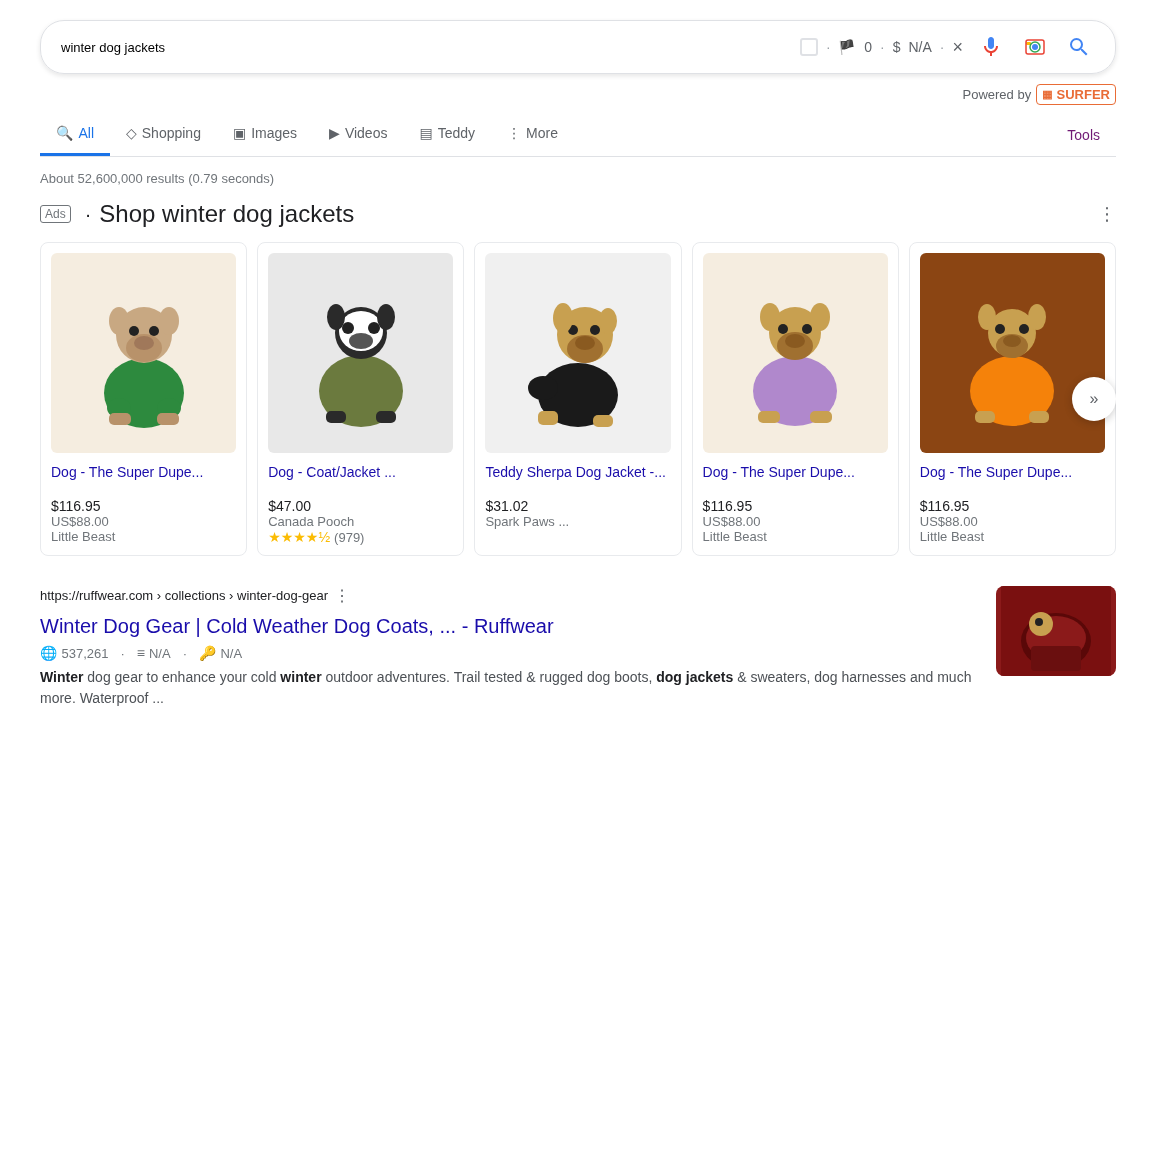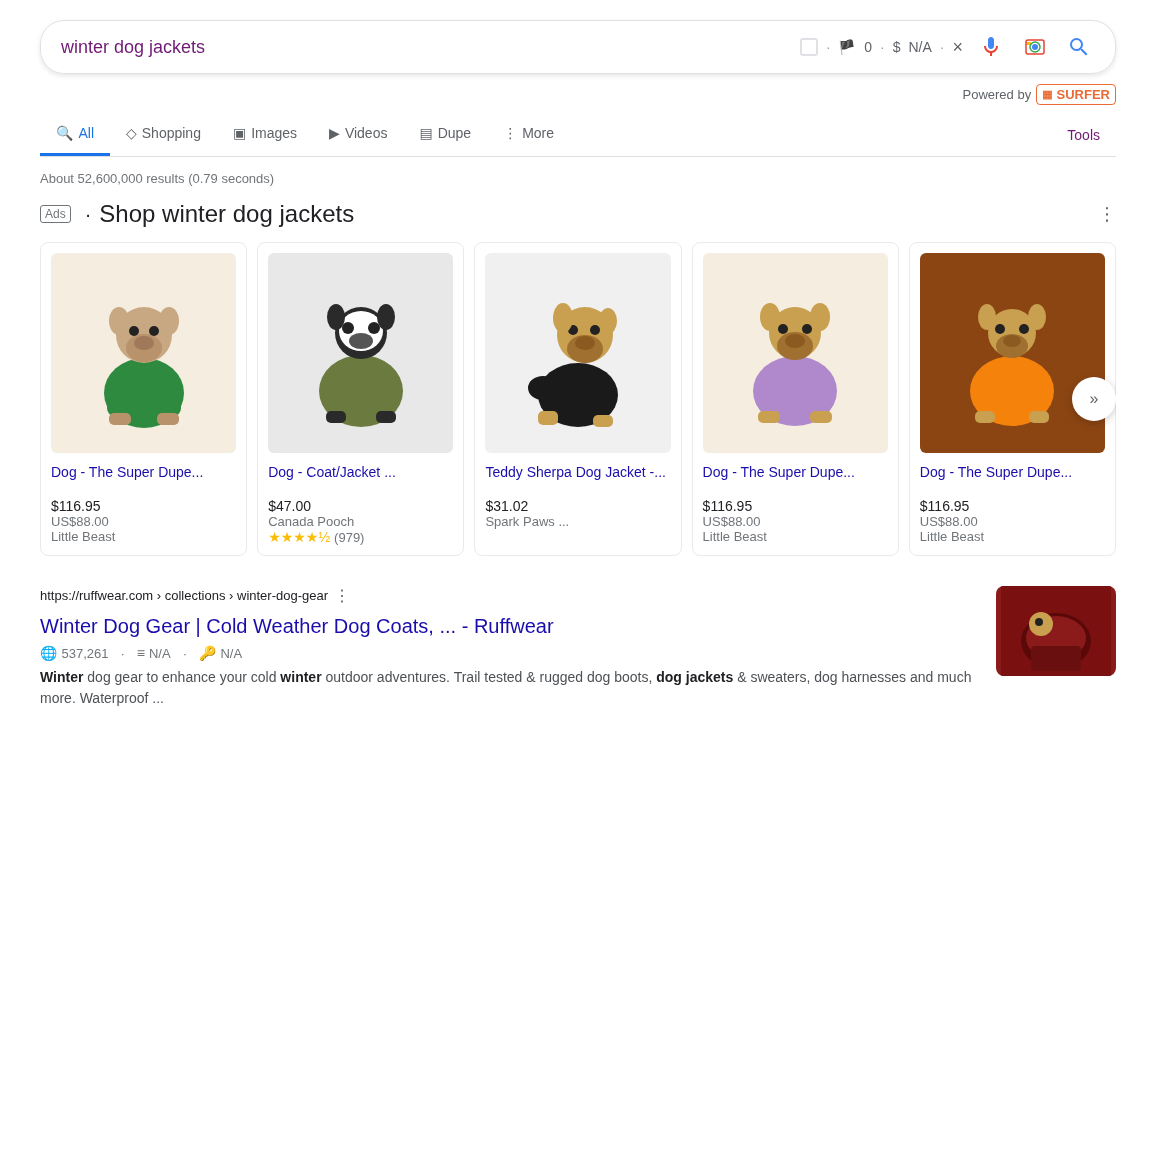--- a/index.html
+++ b/index.html
@@ -23,22 +23,22 @@
       margin-bottom: 10px;
       box-shadow: 0 2px 5px rgba(0,0,0,0.1);
     }
     .search-left {
       display: flex;
       align-items: center;
       gap: 10px;
       flex: 1;
     }
     .search-query {
-      font-size: 18px;
-      color: #701a75;
+      font-size: 13px;
+      color: #000000;
       border: none;
       outline: none;
       flex: 1;
     }
     .search-middle {
       display: flex;
       align-items: center;
       gap: 8px;
       color: #5f6368;
       font-size: 14px;
@@ -370,21 +370,21 @@
     <a class="nav-tab" href="#">
       <span>▣</span>
       <span>Images</span>
     </a>
     <a class="nav-tab" href="#">
       <span>▶</span>
       <span>Videos</span>
     </a>
     <a class="nav-tab" href="#">
       <span>▤</span>
-      <span>Dupe</span>
+      <span>Teddy</span>
     </a>
     <a class="nav-tab" href="#">
       <span>⋮</span>
       <span>More</span>
     </a>
     <div class="tools-tab">Tools</div>
   </div>
 </nav>
 
 <div class="results-count">About 52,600,000 results (0.79 seconds)</div>

